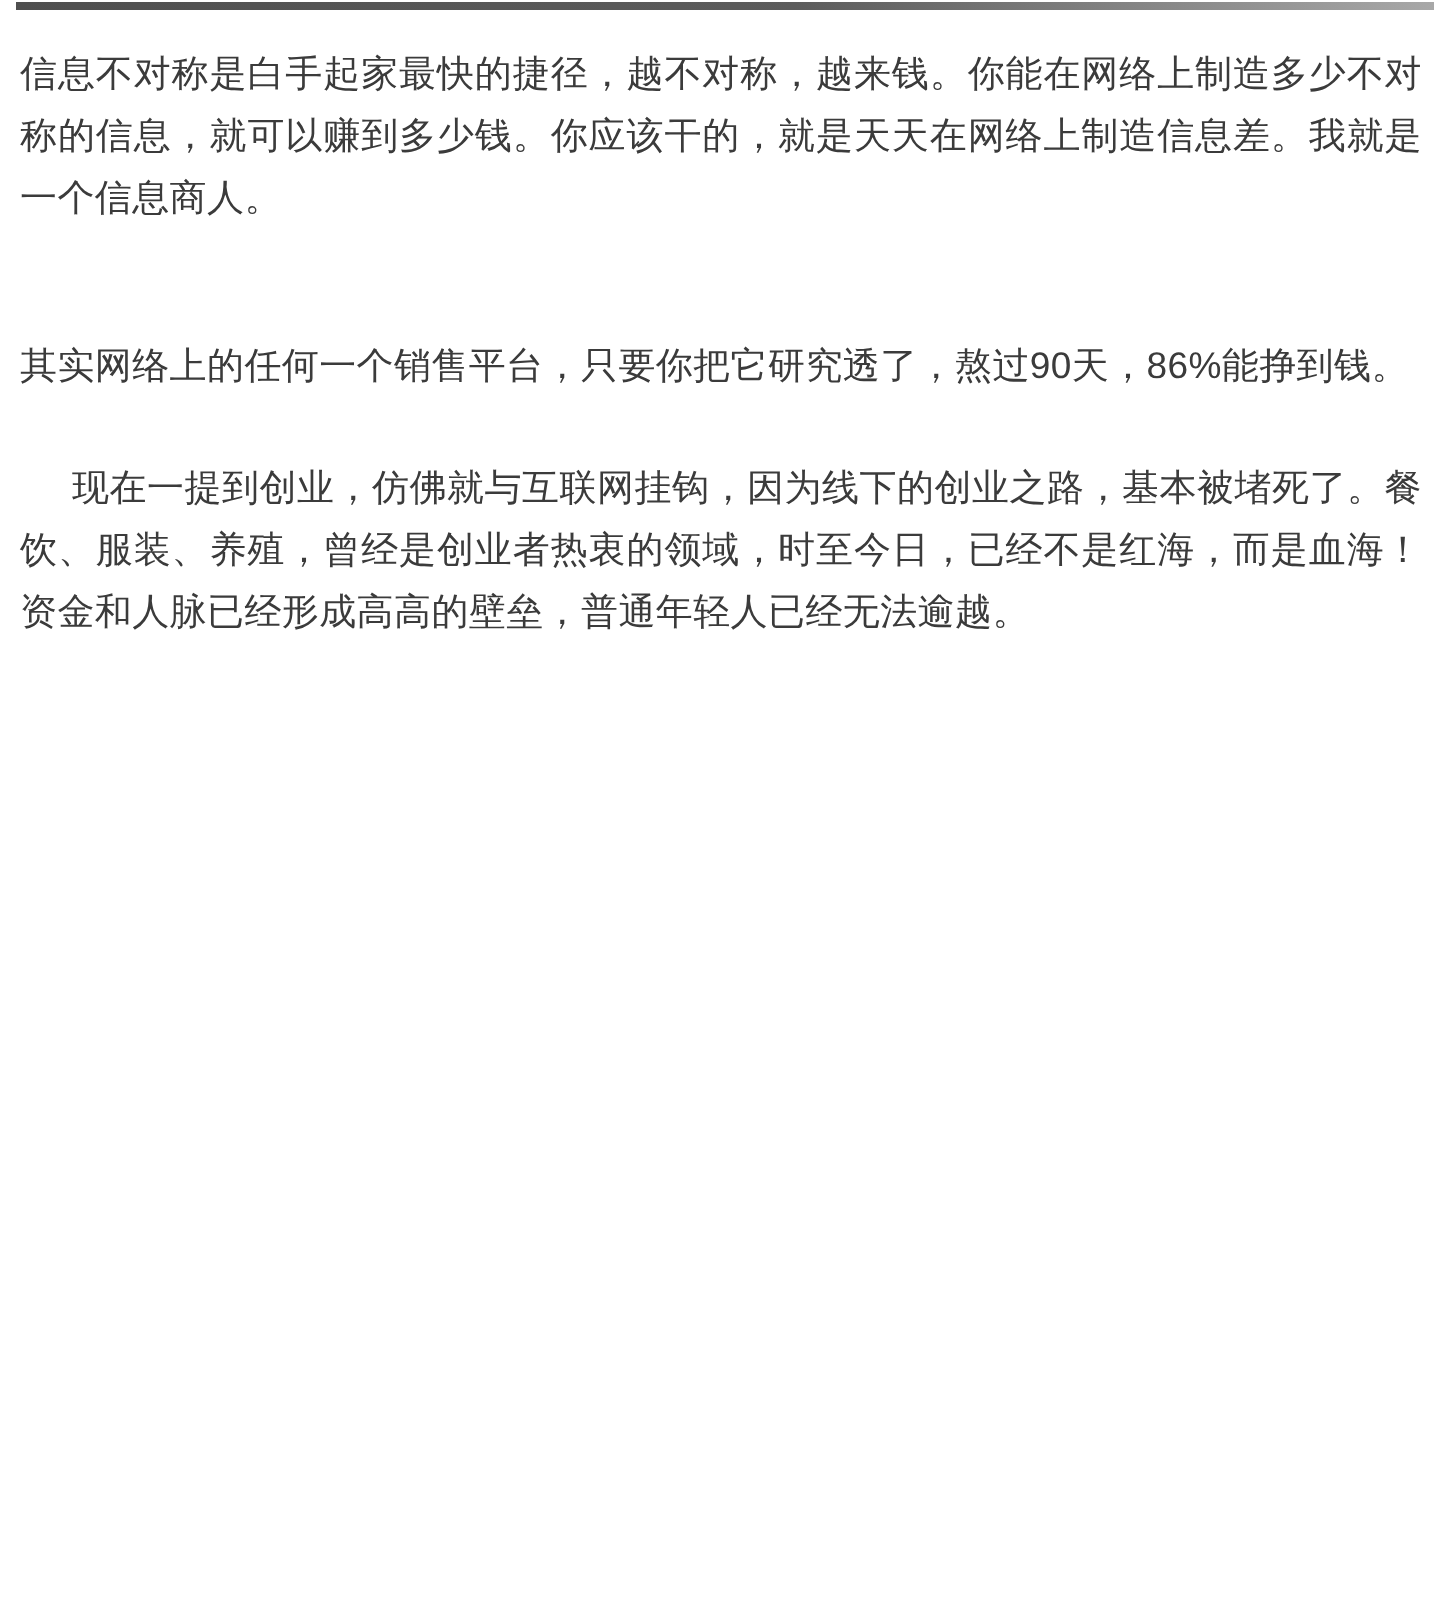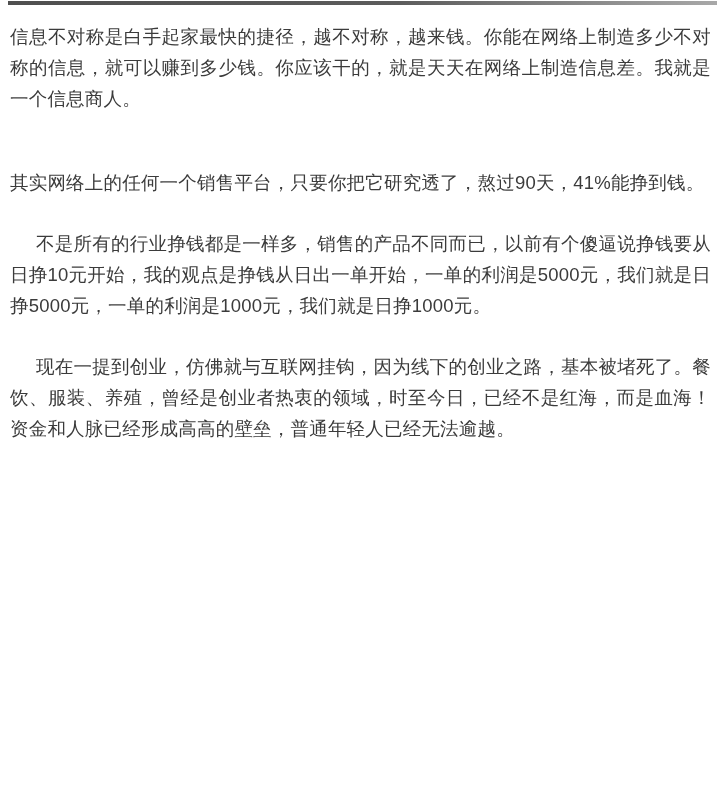--- a/index.html
+++ b/index.html
@@ -60,22 +60,21 @@
 </style>
 </head>
 <body>
 
 <div class="page">
 
   <div class="top-bar"></div>
 
   <main class="article">
     <p>信息不对称是白手起家最快的捷径，越不对称，越来钱。你能在网络上制造多少不对称的信息，就可以赚到多少钱。你应该干的，就是天天在网络上制造信息差。我就是一个信息商人。</p>
-    <p class="gap-narrow">其实网络上的任何一个销售平台，只要你把它研究透了，熬过90天，41%能挣到钱。</p>
-    <p class="gap-narrow indent">不是所有的行业挣钱都是一样多，销售的产品不同而已，以前有个傻逼说挣钱要从日挣10元开始，我的观点是挣钱从日出一单开始，一单的利润是5000元，我们就是日挣5000元，一单的利润是1000元，我们就是日挣1000元。</p>
+    <p class="gap-narrow">其实网络上的任何一个销售平台，只要你把它研究透了，熬过90天，86%能挣到钱。</p>
     <p class="indent">现在一提到创业，仿佛就与互联网挂钩，因为线下的创业之路，基本被堵死了。餐饮、服装、养殖，曾经是创业者热衷的领域，时至今日，已经不是红海，而是血海！资金和人脉已经形成高高的壁垒，普通年轻人已经无法逾越。</p>
   </main>
 
   <div class="watermark">
     <span class="brand">知乎</span><span>@潦怕挡</span>
   </div>
 
 </div>
 
 </body></html>

